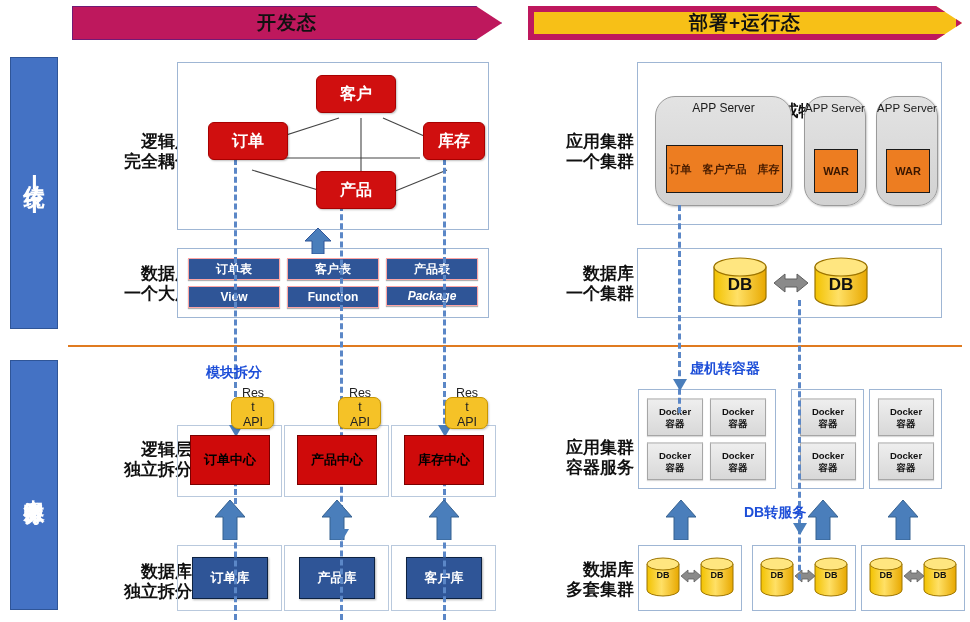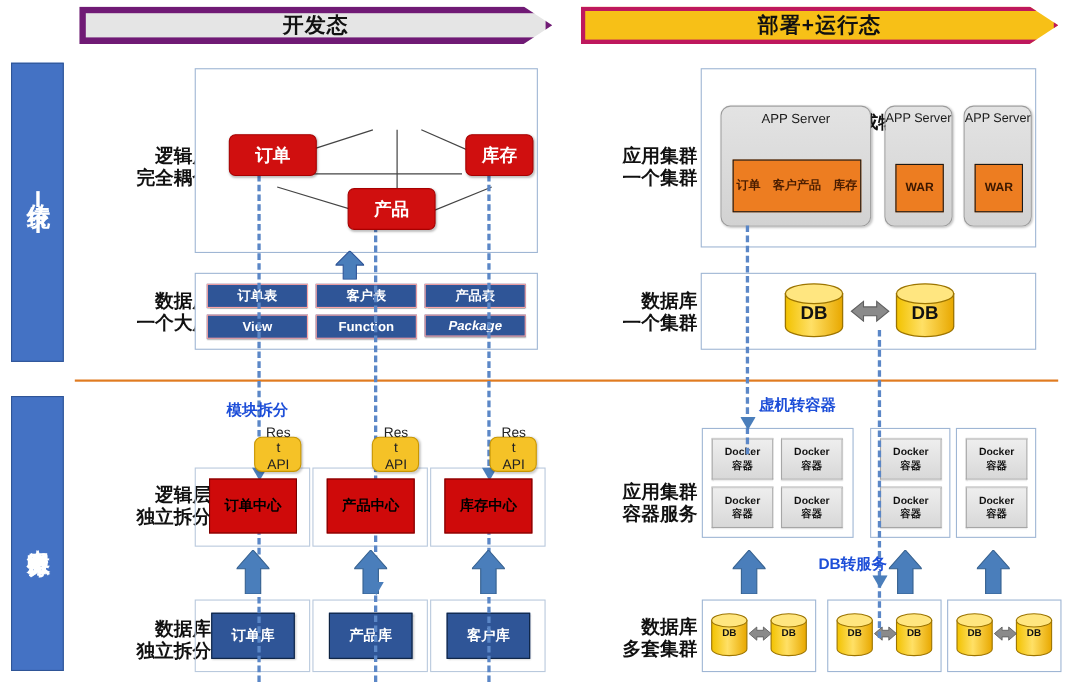--- a/index.html
+++ b/index.html
@@ -18,27 +18,27 @@
   .abs{position:absolute;box-sizing:border-box;}
 
   
   .banner{
     height:34px;
     display:flex;align-items:center;justify-content:center;
     font-weight:bold;font-size:19px;color:#111;
     letter-spacing:1px;
   }
   .banner-green{
-    background:#e5e5e5;
-    border:6px solid #701a75;
+    background:#be185d;
+    border:1px solid #701a75;
     clip-path:polygon(0 0, calc(100% - 26px) 0, 100% 50%, calc(100% - 26px) 100%, 0 100%);
   }
   .banner-yellow{
     background:#f7c017;
-    border:4px solid #be185d;
+    border:6px solid #be185d;
     clip-path:polygon(0 0, calc(100% - 26px) 0, 100% 50%, calc(100% - 26px) 100%, 0 100%);
   }
 
   
   .rail{
     background:#4472c4;
     border:1px solid #2f5597;
     color:#fff;
     font-weight:bold;
     font-size:21px;
@@ -112,21 +112,21 @@
     font-weight:bold;
     font-size:13px;
     display:flex;align-items:center;justify-content:center;
     box-shadow:1px 1px 2px rgba(0,0,0,.3);
   }
 
   
   .appsrv{
     background:linear-gradient(180deg,#e3e3e3 0%,#d2d2d2 100%);
     border:1px solid #9a9a9a;
-    border-radius:9px;
+    border-radius:20px;
     box-shadow:1px 1px 2px rgba(0,0,0,.22);
     display:flex;flex-direction:column;align-items:center;
     padding-top:5px;
     overflow:visible;
   }
   .appsrv-title{
     font-size:12px;color:#1a1a1a;text-align:center;line-height:1.12;
     width:100%;
   }
   .warbox{
@@ -226,20 +226,23 @@
     <svg width="310" height="166" style="position:absolute;left:0;top:0;">
       <g stroke="#444" stroke-width="1.1" fill="none">
         <line x1="161" y1="55" x2="74" y2="83"></line>
         <line x1="205" y1="55" x2="269" y2="83"></line>
         <line x1="74" y1="107" x2="160" y2="133"></line>
         <line x1="269" y1="107" x2="205" y2="133"></line>
         <line x1="101" y1="95" x2="242" y2="95"></line>
         <line x1="183" y1="55" x2="183" y2="133"></line>
       </g>
     </svg>
+    <div class="abs rednode" style="left:138px;top:12px;width:80px;height:38px;">
+      <span>客户</span>
+    </div>
     <div class="abs rednode" style="left:30px;top:59px;width:80px;height:38px;">
       <span>订单</span>
     </div>
     <div class="abs rednode" style="left:245px;top:59px;width:62px;height:38px;">
       <span>库存</span>
     </div>
     <div class="abs rednode" style="left:138px;top:108px;width:80px;height:38px;">
       <span>产品</span>
     </div>
   </div>

